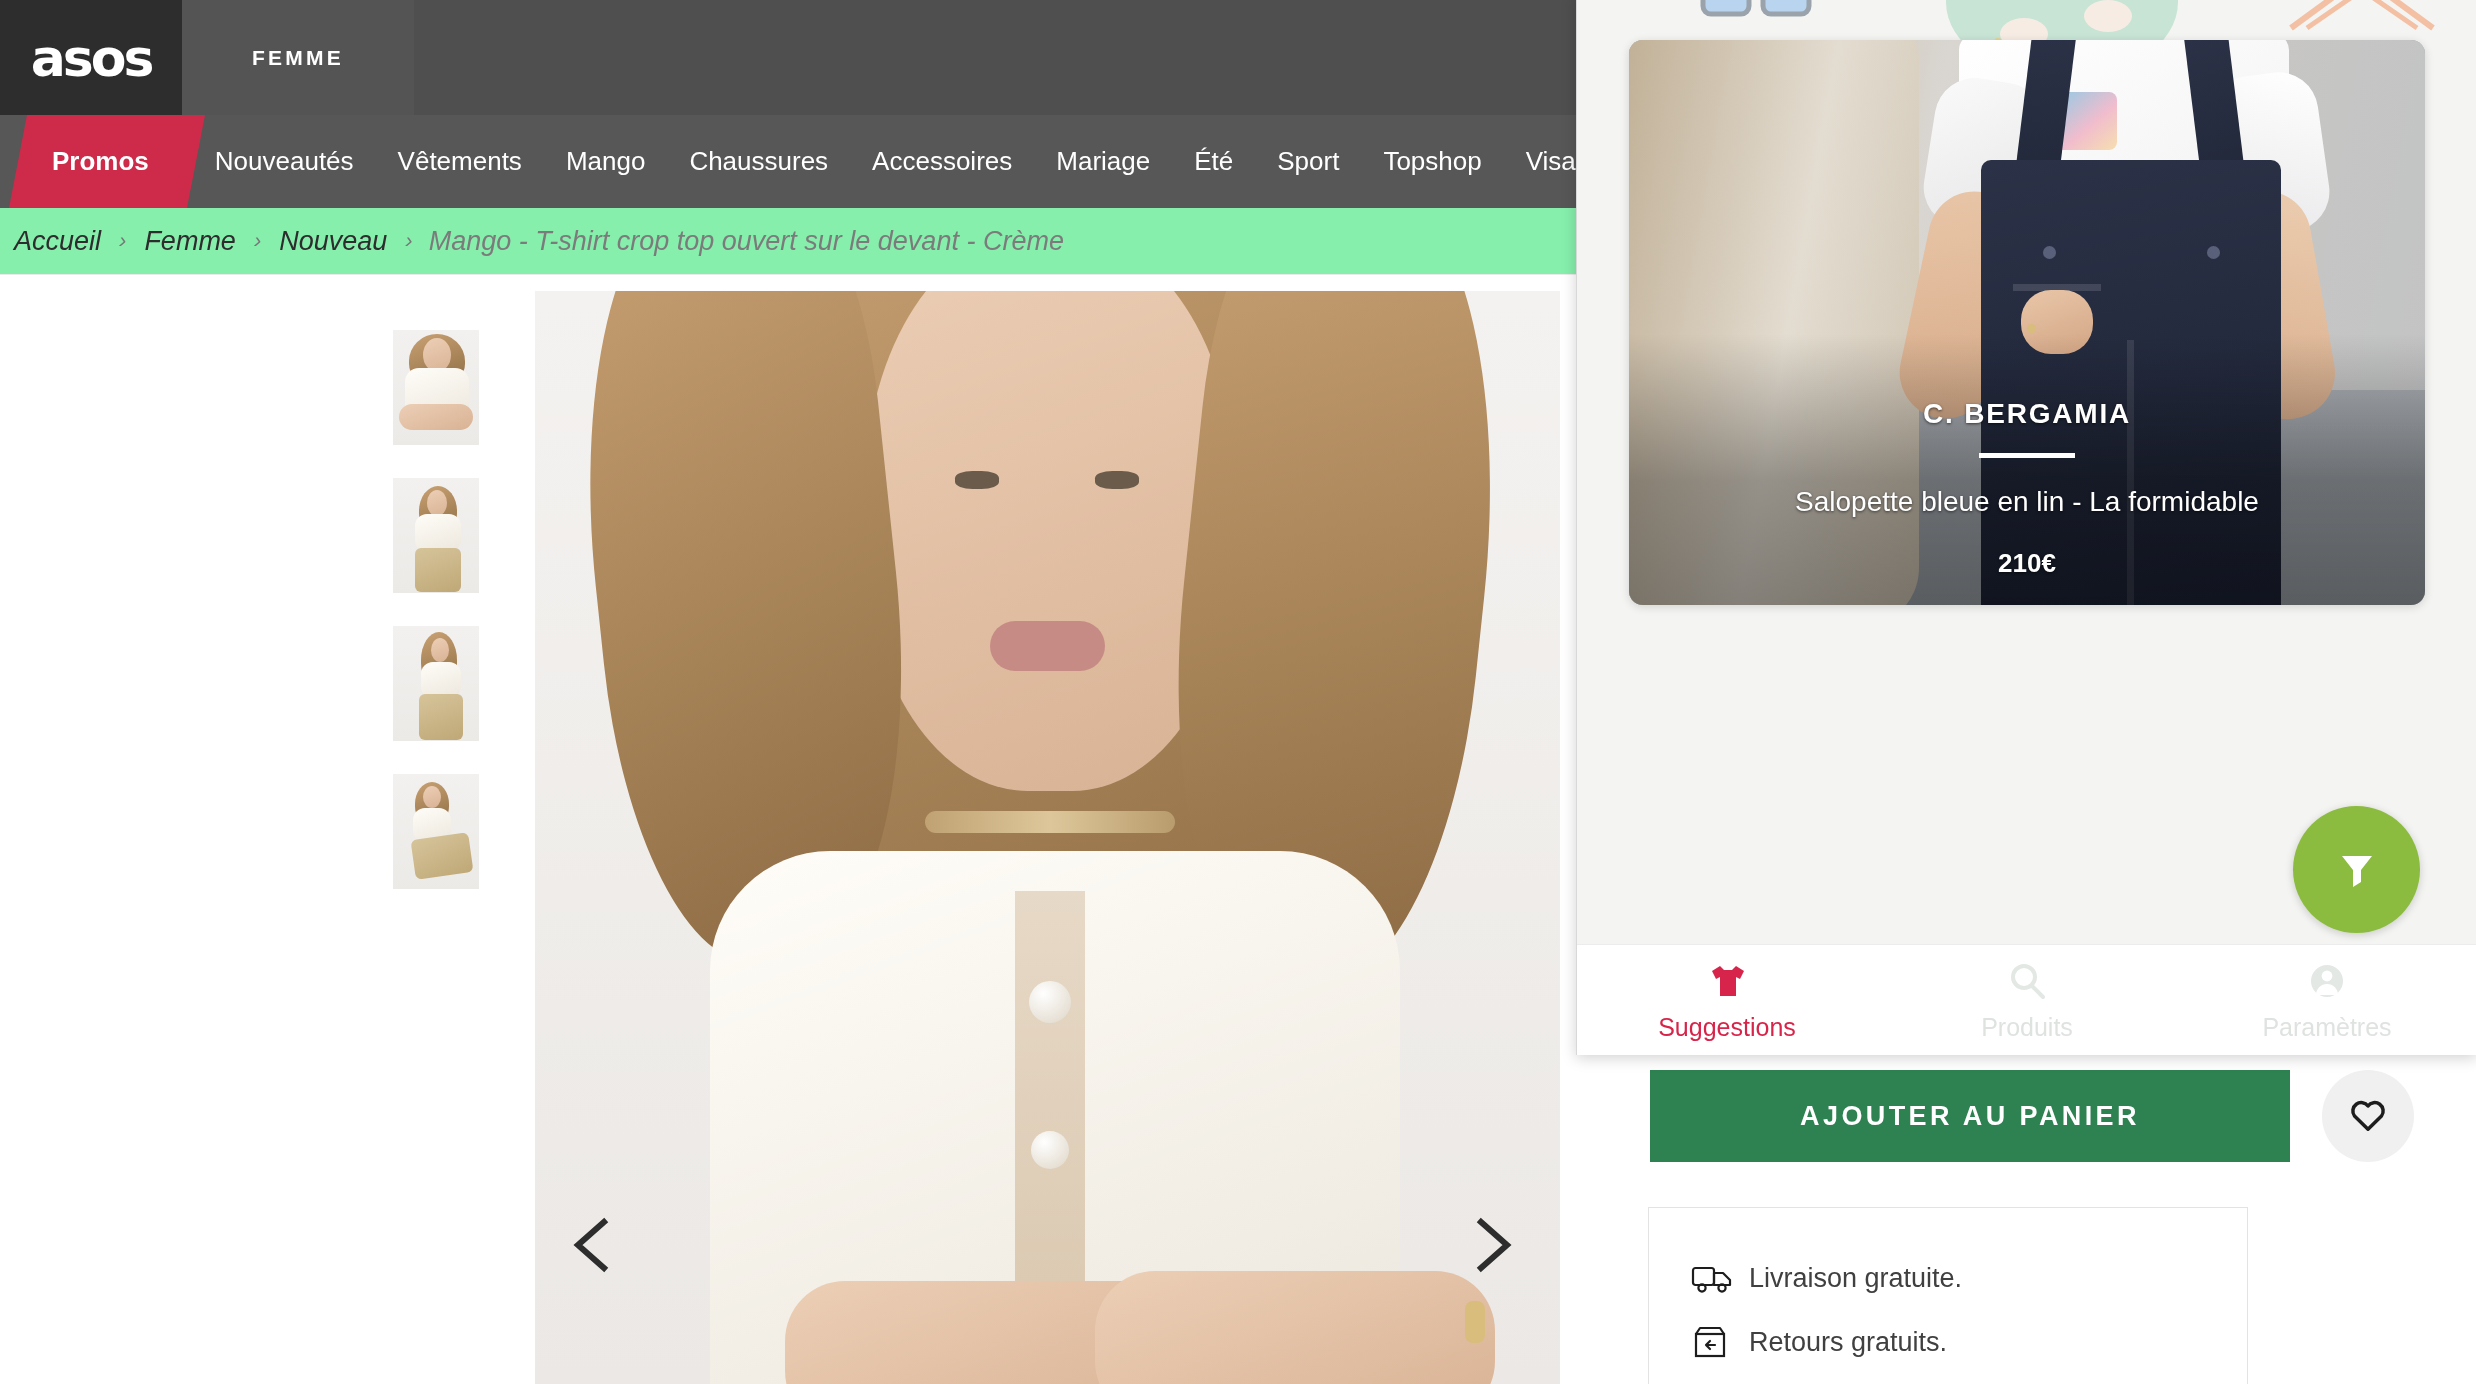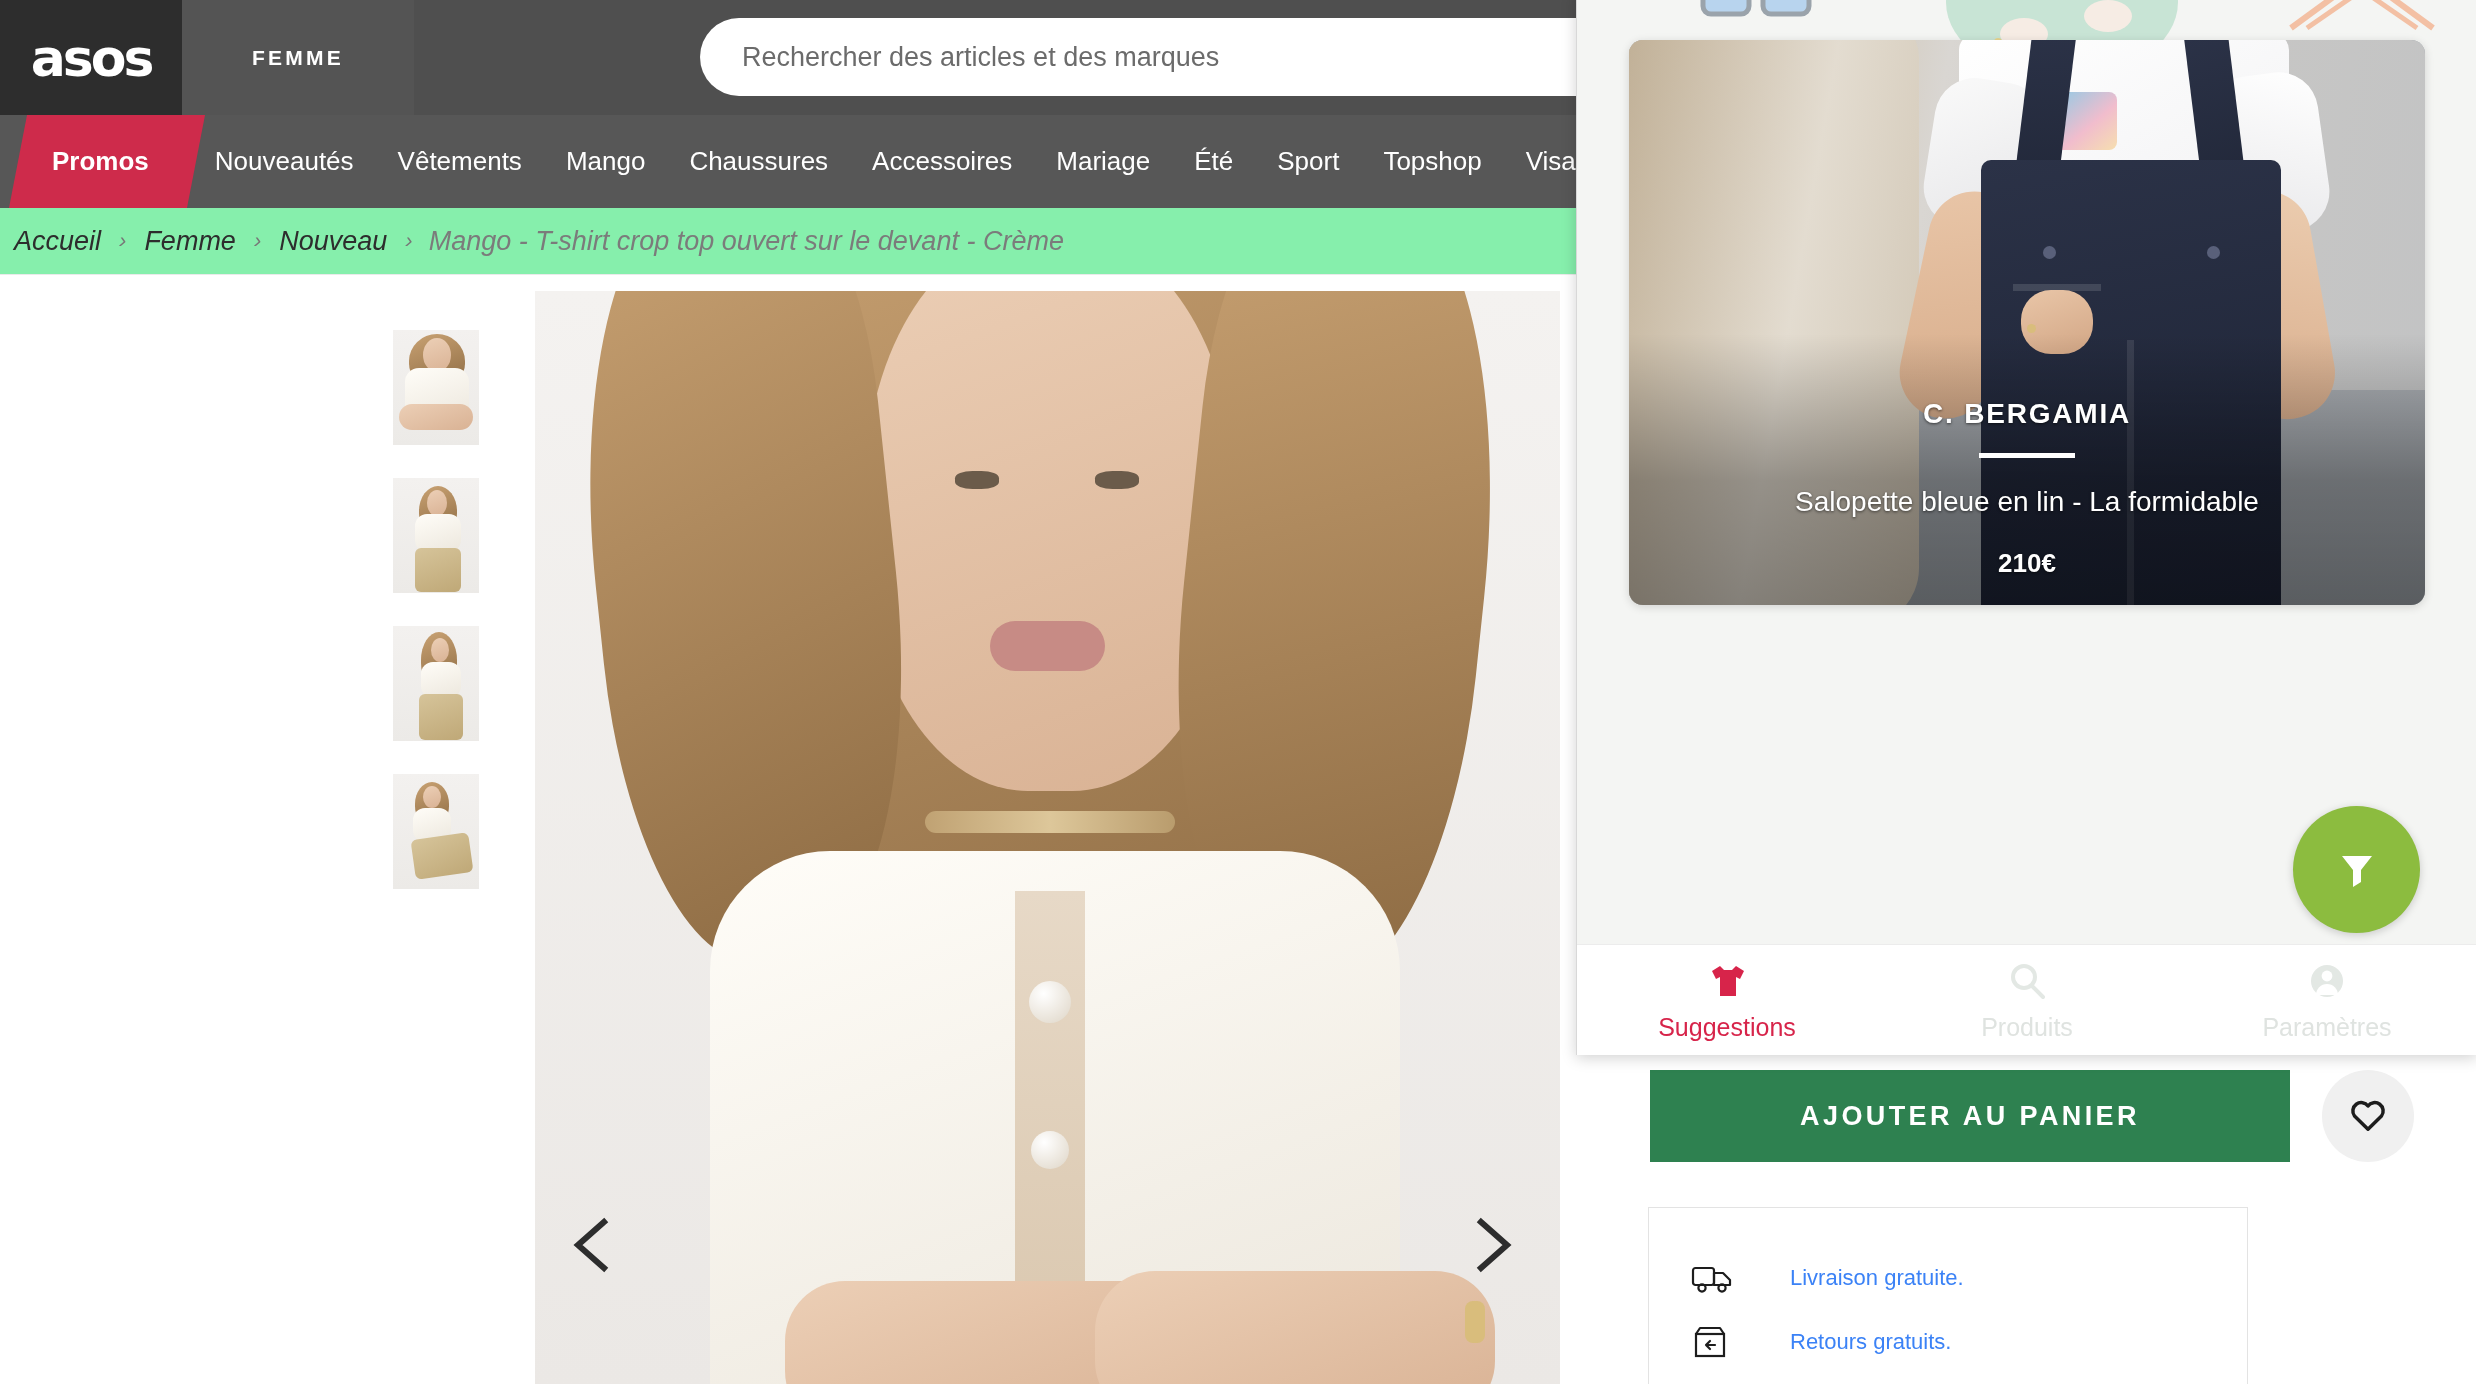--- a/index.html
+++ b/index.html
@@ -72,21 +72,21 @@
   .atc-btn{width:640px;height:92px;background:#2e8150;color:#fff;border:none;
     font-size:27px;font-weight:700;letter-spacing:3.4px;cursor:pointer;
     font-family:"Liberation Sans", sans-serif;}
   .fav-btn{width:92px;height:92px;border-radius:50%;background:#f0f0f0;border:none;margin-left:32px;
     display:flex;align-items:center;justify-content:center;cursor:pointer;}
 
   .info-card{position:absolute;left:88px;top:932px;width:600px;height:452px;
     border:1px solid #e3e3e3;box-sizing:border-box;background:#fff;padding:38px 0 0 42px;}
   .info-row{display:flex;align-items:center;height:64px;}
   .info-ico{width:58px;display:flex;align-items:center;}
-  .info-txt{font-size:22px;color:#3b82f6;margin-left:41px;}
+  .info-txt{font-size:27px;color:#404040;}
 
   
   #overlay{position:absolute;left:1576px;top:-10px;width:900px;height:1065px;
     background:#f4f5f3;border-left:1px solid #d8d8d8;
     box-shadow:0 3px 14px rgba(0,0,0,.18);overflow:hidden;}
   .deco{position:absolute;}
   .deco-glasses{left:120px;top:-22px;}
   .deco-sweater{left:335px;top:-48px;}
   .deco-hanger{left:700px;top:-24px;}
 
@@ -154,23 +154,20 @@
 
 <div id="asos-page">
 
   <div class="topbar">
     <div class="logo-cell">
       <span class="logo-text">asos</span>
     </div>
     <div class="gender-cell gender-femme">
       <span>FEMME</span>
     </div>
-    <div class="search-wrap">
-      <input class="search-input" type="text" placeholder="Rechercher des articles et des marques" style="">
-    </div>
   </div>
 
   <div class="catnav">
     <div class="promos-chip"></div>
     <div class="catnav-inner">
       <span class="cat-item promo">Promos</span>
       <span class="cat-item">Nouveautés</span>
       <span class="cat-item">Vêtements</span>
       <span class="cat-item">Mango</span>
       <span class="cat-item">Chaussures</span>

